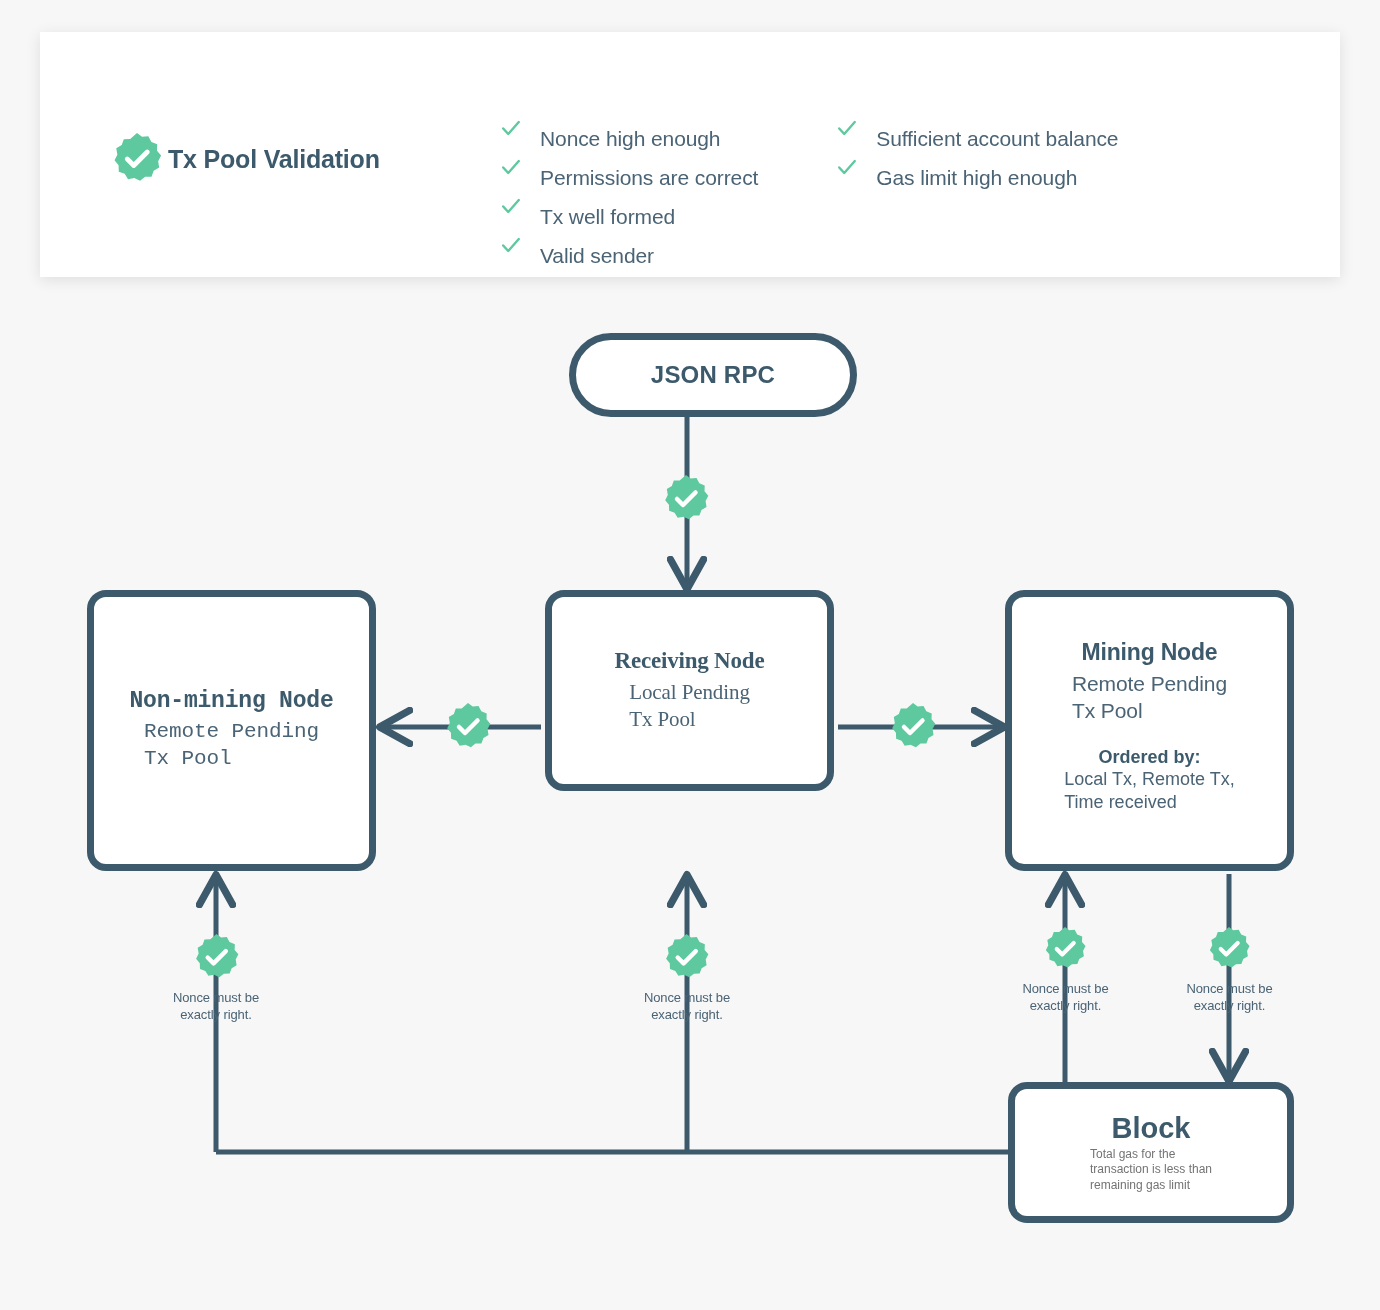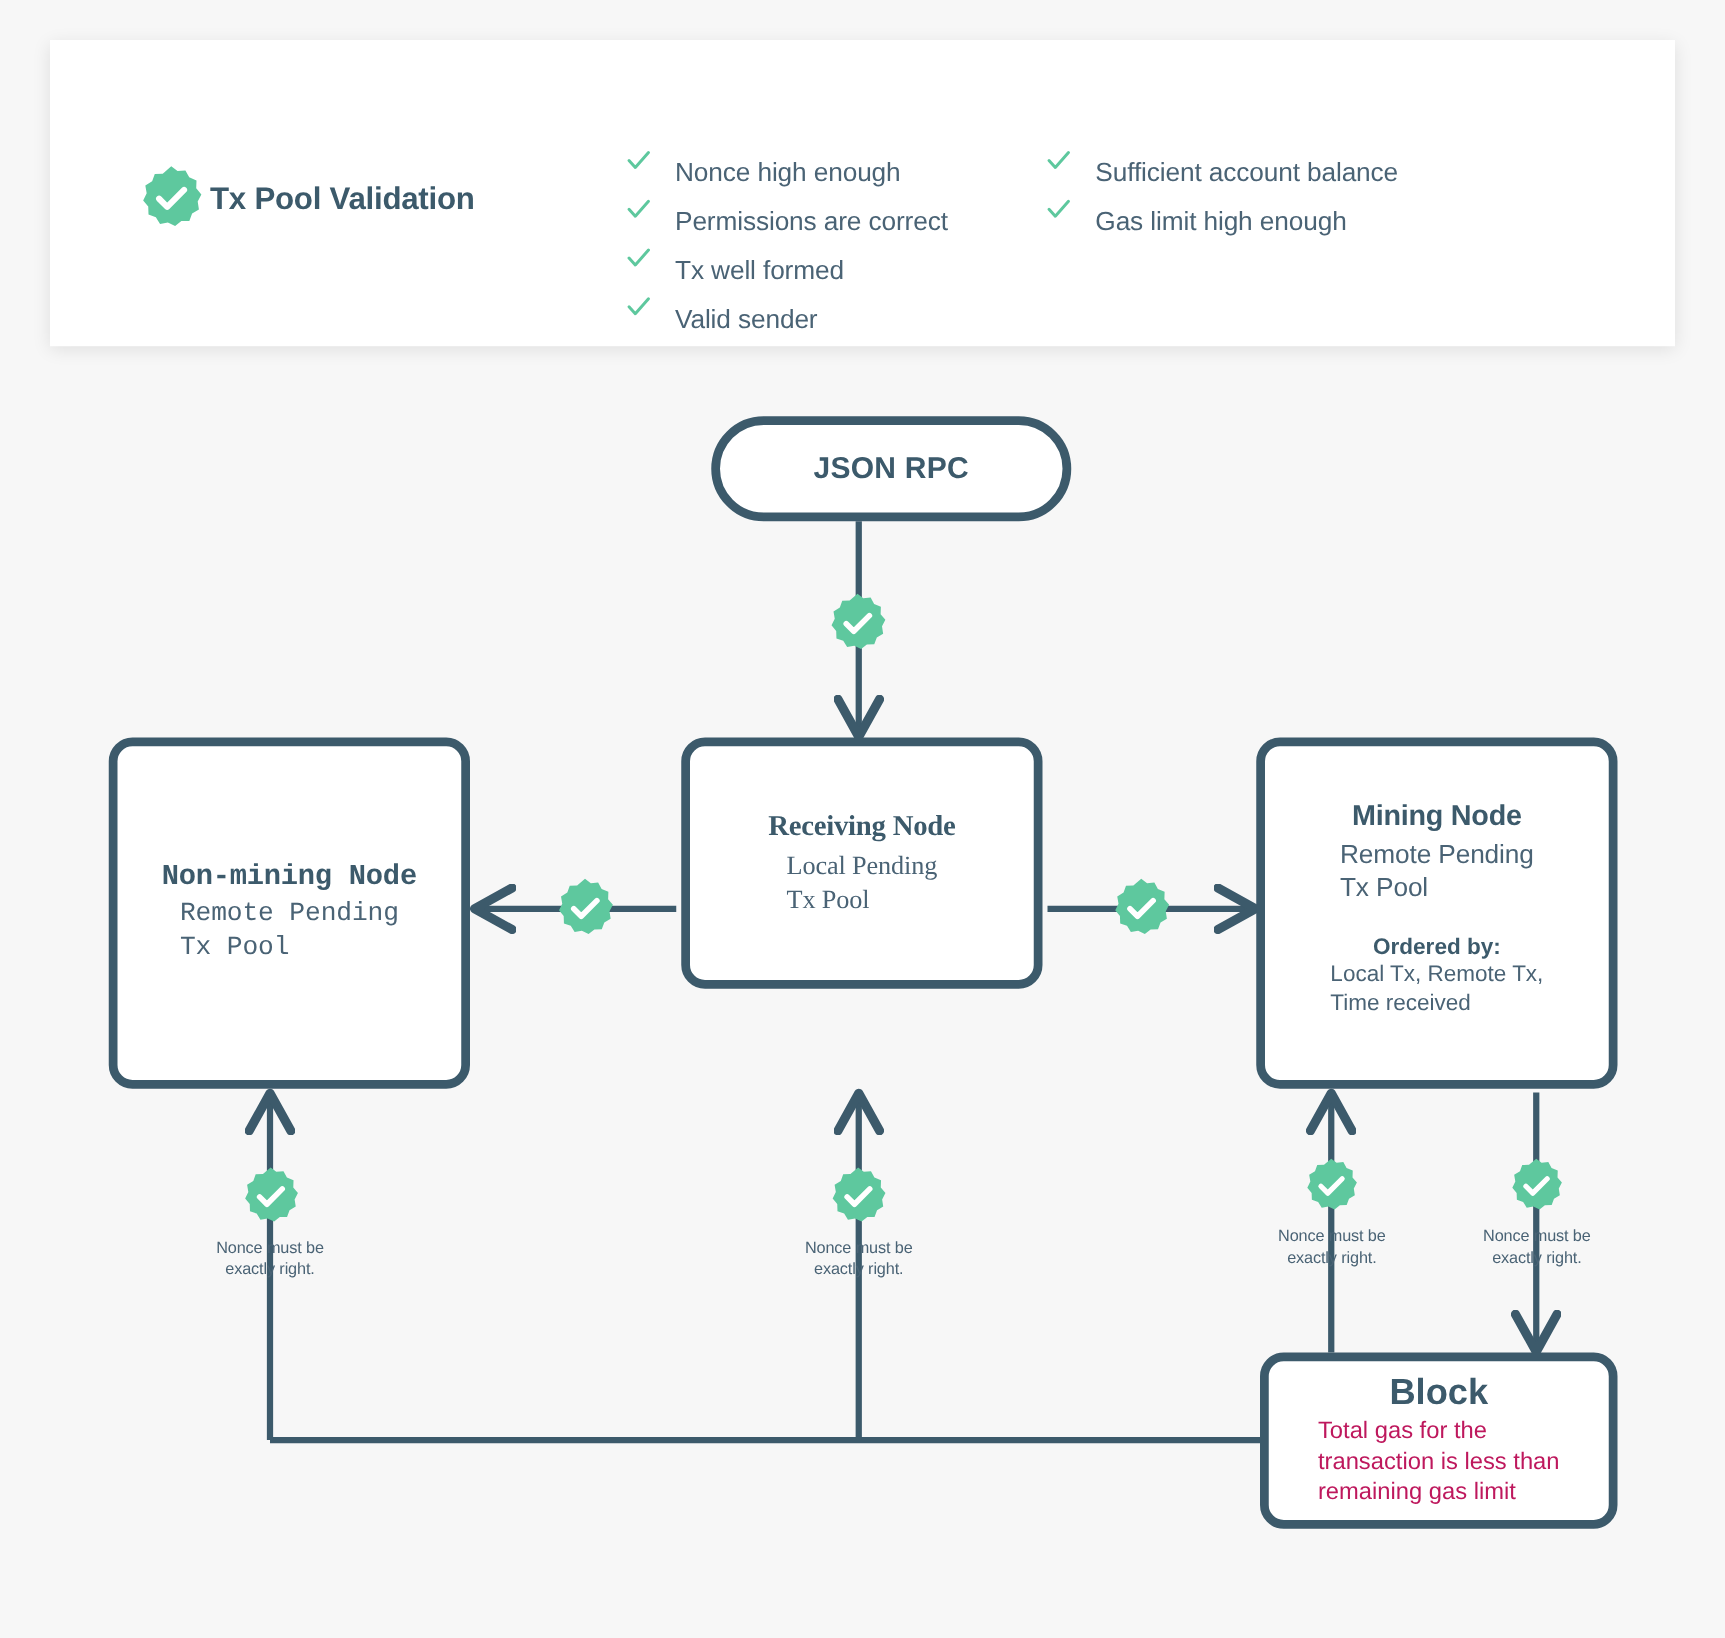--- a/index.html
+++ b/index.html
@@ -80,21 +80,21 @@
     display: flex; align-items: center; justify-content: center;
   }
   .pill-label {
     font-size: 24px; font-weight: bold; color: #3c5a6b; letter-spacing: 0.2px;
   }
 
   #node-block {
     left: 1008px; top: 1082px; width: 286px; height: 141px;
   }
   .block-title { font-size: 29px; font-weight: bold; color: #3c5a6b; }
-  .block-sub   { font-size: 19px; color: #be185d; line-height: 1.3; margin-top: 2px; }
+  .block-sub   { font-size: 12px; color: #737373; line-height: 1.3; margin-top: 2px; }
 
   
   .caption {
     position: absolute; z-index: 4;
     font-size: 13px; color: #4a6375; line-height: 1.3;
     text-align: center; white-space: pre-line; letter-spacing: -0.1px;
   }
 
   
   #wires { position: absolute; left: 0; top: 0; width: 1380px; height: 1310px; z-index: 1; }

